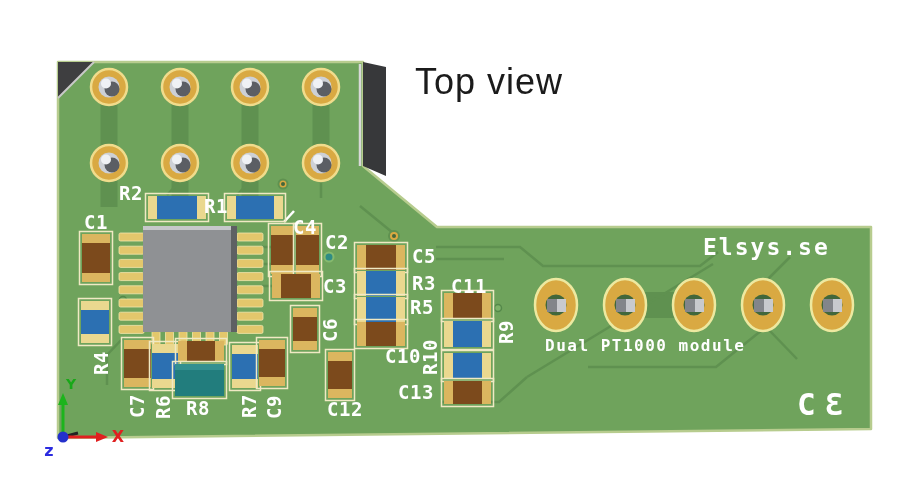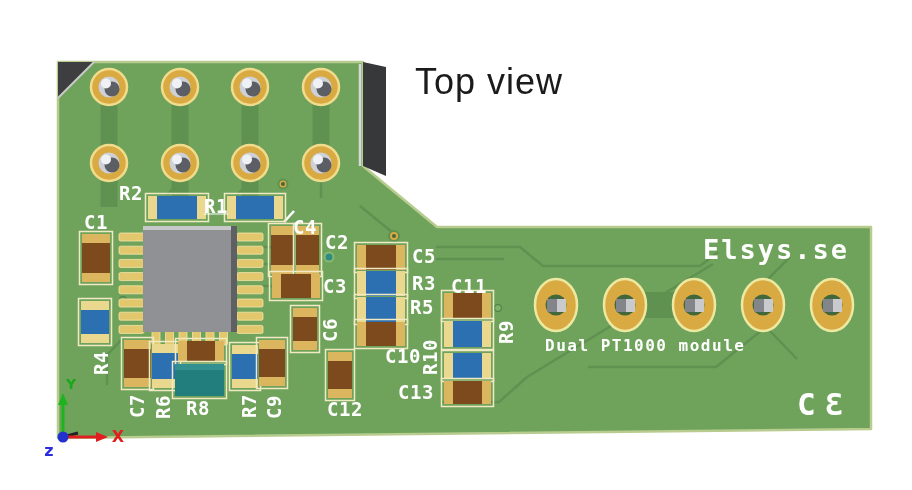--- a/index.html
+++ b/index.html
@@ -3,21 +3,21 @@
 <meta charset="utf-8">
 <style>
   html,body{margin:0;padding:0;background:#fff;}
   .stage{position:relative;width:912px;height:490px;background:#ffffff;overflow:hidden;
          font-family:"Liberation Sans",sans-serif;}
   .stage svg{position:absolute;left:0;top:0;}
   .view-title{position:absolute;left:415px;top:64px;font-size:36px;color:#1b1b1b;
               letter-spacing:1px;line-height:1;text-align:right;}
   .silk{position:absolute;color:#ffffff;font-family:"DejaVu Sans Mono",monospace;
         font-weight:bold;white-space:nowrap;line-height:1;}
-  .silk.brand{left:703px;top:236px;font-size:27px;letter-spacing:2px;}
+  .silk.brand{left:703px;top:236px;font-size:23px;letter-spacing:2px;}
   .silk.module{left:545px;top:338px;font-size:16px;letter-spacing:1.5px;}
   .silk.rev{left:689px;top:393px;font-size:26px;letter-spacing:2px;}
   .silk.ce{left:797px;top:389px;font-size:31px;letter-spacing:9px;}
   .lbl{position:absolute;transform:translate(-50%,-50%);color:#fff;
        font:bold 19px "DejaVu Sans Mono",monospace;letter-spacing:.5px;
        white-space:nowrap;line-height:1;}
   .lbl.rot{transform:translate(-50%,-50%) rotate(-90deg);}
   .axis-label{position:absolute;transform:translate(-50%,-50%);line-height:1;
               font-family:"DejaVu Sans",sans-serif;font-weight:bold;}
   .axis-label.x{left:118px;top:437px;color:#e02020;font-size:16px;}
@@ -337,21 +337,21 @@
   <div class="view-title">Top view</div>
   <div class="silk brand">Elsys.se</div>
   <div class="silk module">Dual PT1000 module</div>
   <div class="silk ce">CƐ</div>
 
   <div class="axis-label x">X</div>
   <div class="axis-label y">Y</div>
   <div class="axis-label z">z</div>
 <div class="lbl" style="left: 96px; top: 222px;">C1</div>
     <div class="lbl" style="left: 131px; top: 193px; text-align: right;">R2</div>
-    <div class="lbl" style="left: 216px; top: 206px; text-decoration: underline;">R1</div>
+    <div class="lbl" style="left: 216px; top: 206px;">R1</div>
     <div class="lbl" style="left: 305px; top: 203px; margin-top: 24px;">C4</div>
     <div class="lbl" style="left: 337px; top: 242px;">C2</div>
     <div class="lbl" style="left: 335px; top: 286px;">C3</div>
     <div class="lbl" style="left: 424px; top: 256px;">C5</div>
     <div class="lbl" style="left: 424px; top: 283px;">R3</div>
     <div class="lbl" style="left: 422px; top: 307px;">R5</div>
     <div class="lbl" style="left: 385px; top: 356px; margin-left: 18px;">C10</div>
     <div class="lbl" style="left: 469px; top: 286px;">C11</div>
     <div class="lbl" style="left: 416px; top: 392px;">C13</div>
     <div class="lbl" style="left: 345px; top: 409px;">C12</div>

